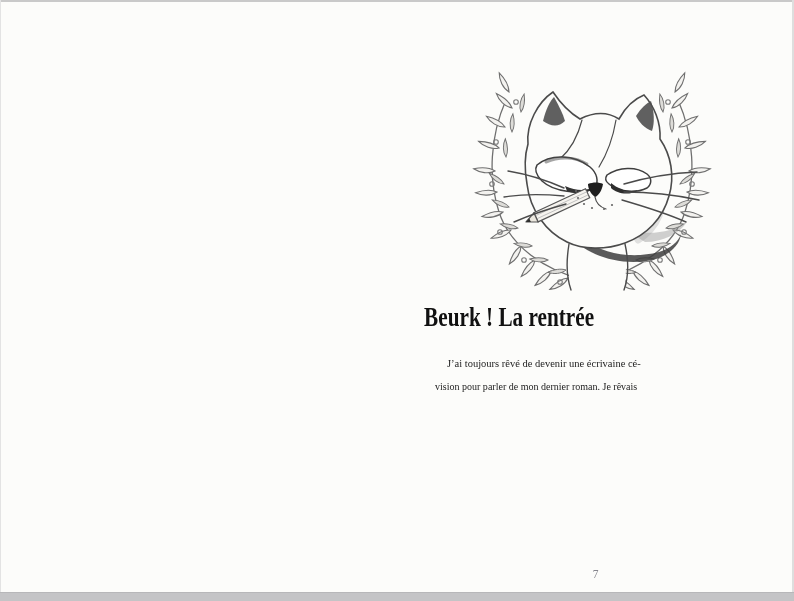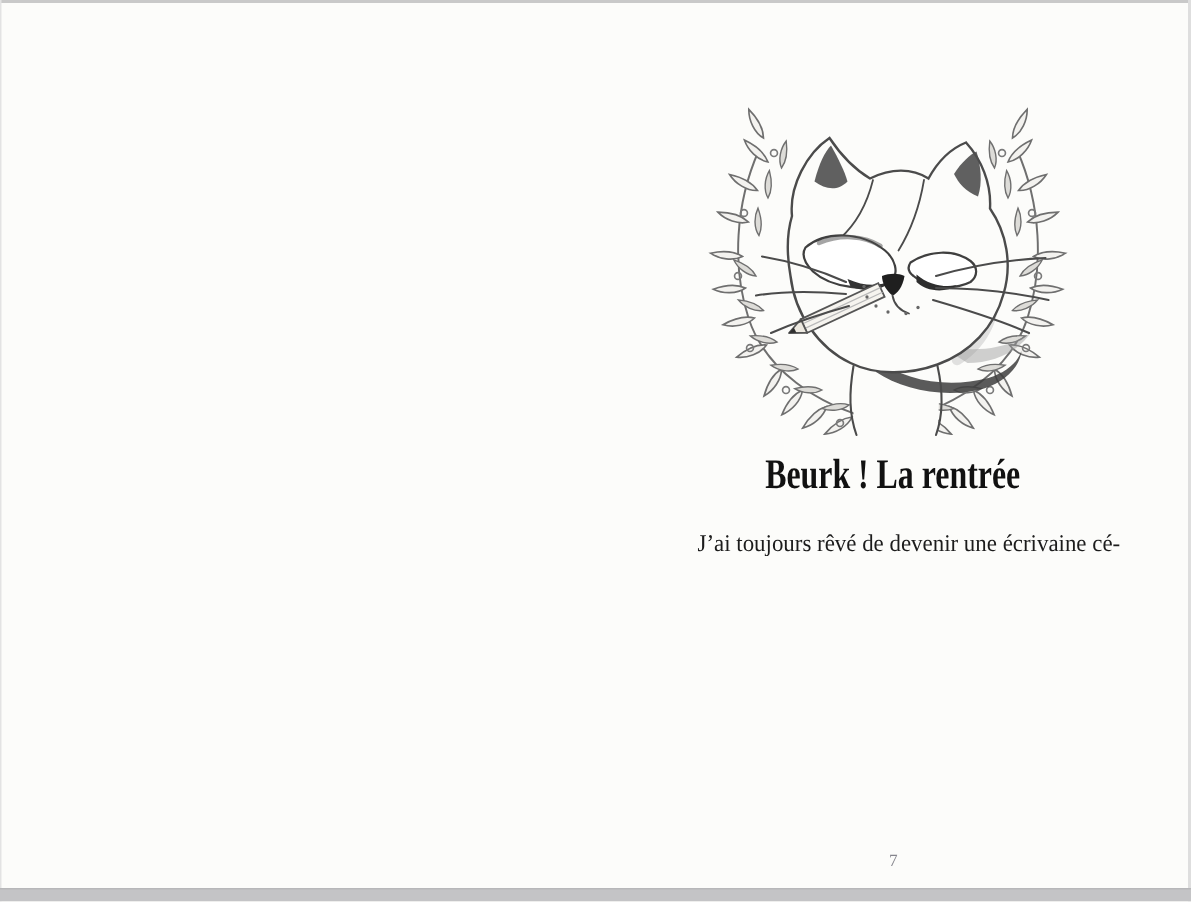--- a/index.html
+++ b/index.html
@@ -16,29 +16,29 @@
   .top-line{position:absolute;top:0;left:0;width:794px;height:2px;background:#c9c9c9;}
   .edge-left{position:absolute;top:0;left:0;width:1px;height:601px;background:#e3e3e3;}
   .edge-right{position:absolute;top:0;right:0;width:2px;height:601px;background:#dedede;}
   .bottom-band{position:absolute;left:0;bottom:0;width:794px;height:9px;background:#c4c4c6;border-top:1px solid #b7b7b9;box-sizing:border-box;}
   .page{position:absolute;top:2px;height:590px;background:transparent;}
   .page-left{left:0;width:397px;}
   .page-right{left:397px;width:397px;}
   .illustration{position:absolute;left:466px;top:62px;width:252px;height:234px;}
   .chapter-title{
     position:absolute;left:397px;top:300px;width:397px;height:36px;
-    text-align:center;line-height:34px;color:#111;
+    text-align:left;line-height:34px;color:#111;
   }
   .chapter-title .fit{
     display:inline-block;white-space:nowrap;transform-origin:center center;
     font-weight:bold;font-size:28px;letter-spacing:0px;
   }
   .body-text{
-    position:absolute;left:453px;top:352px;width:285px;
-    font-size:16px;color:var(--ink);
+    position:absolute;left:435px;top:352px;width:285px;
+    font-size:11px;color:var(--ink);
   }
   .bline{height:22.6px;line-height:22.6px;overflow:visible;}
   .bline .fit{display:inline-block;white-space:nowrap;transform-origin:left center;}
   .bline.indent{padding-left:12px;}
   .page-number{
     position:absolute;left:397px;top:568px;width:397px;
     text-align:center;font-size:11.5px;color:#84848c;
   }
   svg .sk{stroke:var(--sketch);fill:none;stroke-linecap:round;}
 </style>
@@ -149,17 +149,18 @@
     <path d="M156,138 C180,145 202,152 220,160"></path>
   </g>
 </svg>
 
 <div class="chapter-title">
   <span class="fit" style="transform: scaleX(0.758188);">Beurk ! La rentrée</span>
 </div>
 
 <div class="body-text">
   <div class="bline indent"><span class="fit" style="transform: scaleX(0.95392);">J’ai toujours rêvé de devenir une écrivaine cé-</span></div>
+  <div class="bline"><span class="fit" style="transform: scaleX(0.91077);">vision pour parler de mon dernier roman. Je rêvais</span></div>
 </div>
 
 <div class="page-number">7</div>
 
 <div class="bottom-band"></div>
 
 </body></html>

